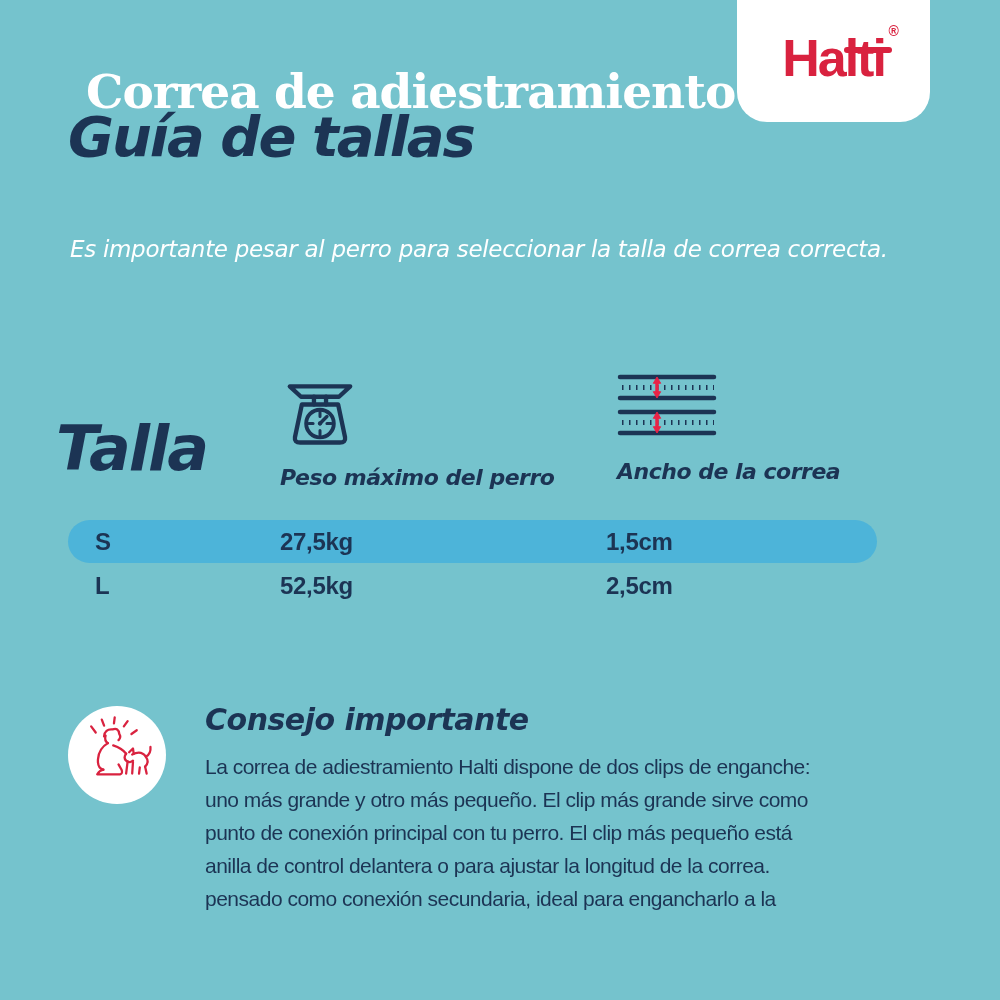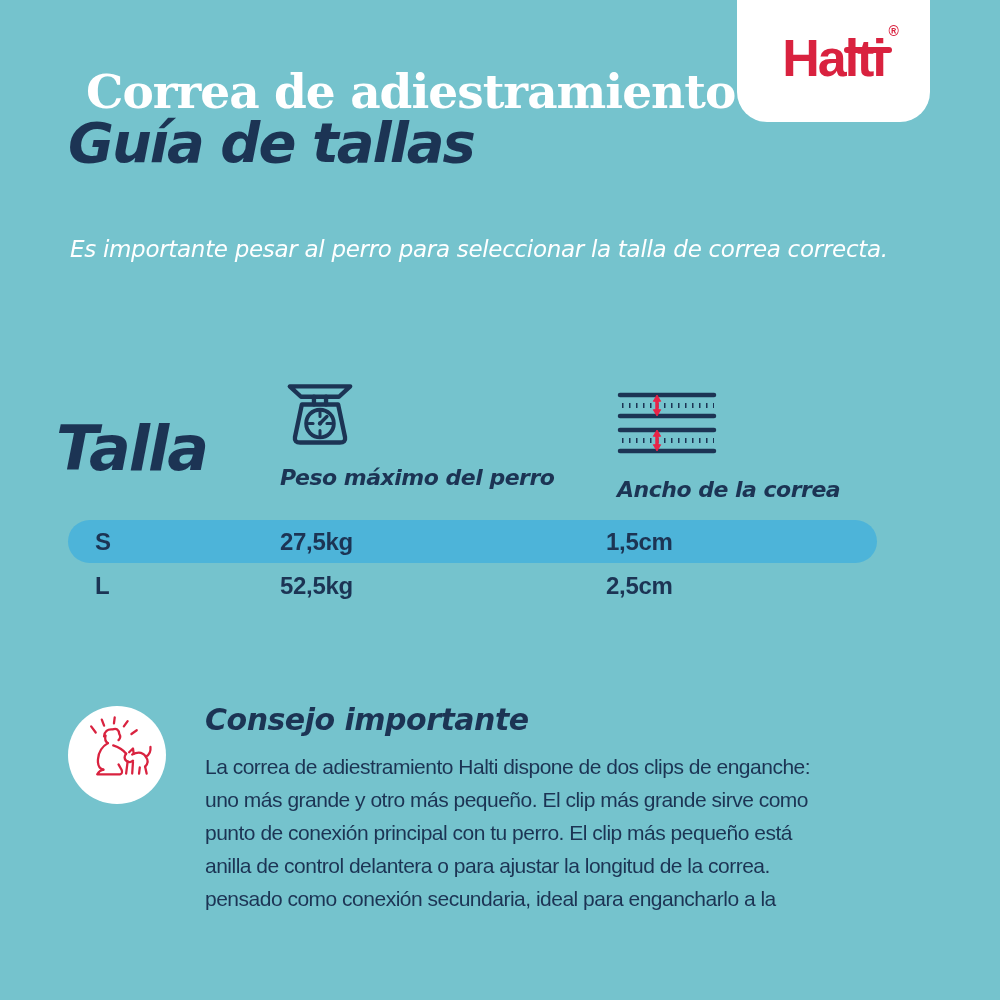--- a/index.html
+++ b/index.html
@@ -25,21 +25,21 @@
     letter-spacing: -1px;
     color: #ffffff;
   }
   .hand {
     font-family: "DejaVu Sans", sans-serif;
     font-style: italic;
     font-weight: 700;
     color: #1c3454;
   }
   .subtitle {
-    position: absolute; left: 68px; top: 110px;
+    position: absolute; left: 68px; top: 104px;
     font-size: 56px;
     letter-spacing: -2px;
   }
   .logo-box {
     position: absolute; left: 737px; top: -32px;
     width: 193px; height: 154px;
     background: #ffffff;
     border-radius: 30px;
     display: flex; align-items: center; justify-content: center;
     padding-top: 26px; box-sizing: border-box;
@@ -86,21 +86,21 @@
     letter-spacing: -2px;
   }
   .col-head { position: absolute; }
   .col-head .col-label {
     display: block;
     font-size: 22px;
     letter-spacing: -0.5px;
     margin-top: 19px;
   }
   .col-weight { left: 280px; top: 382px; }
-  .col-width  { left: 617px; top: 392px; }
+  .col-width  { left: 617px; top: 374px; }
   .col-weight svg { display: block; margin-left: 2px; }
 
   .size-row {
     position: absolute; left: 68px;
     width: 809px; height: 43px;
   }
   .size-row.highlighted {
     background: #4db4d9;
     border-radius: 22px;
   }

